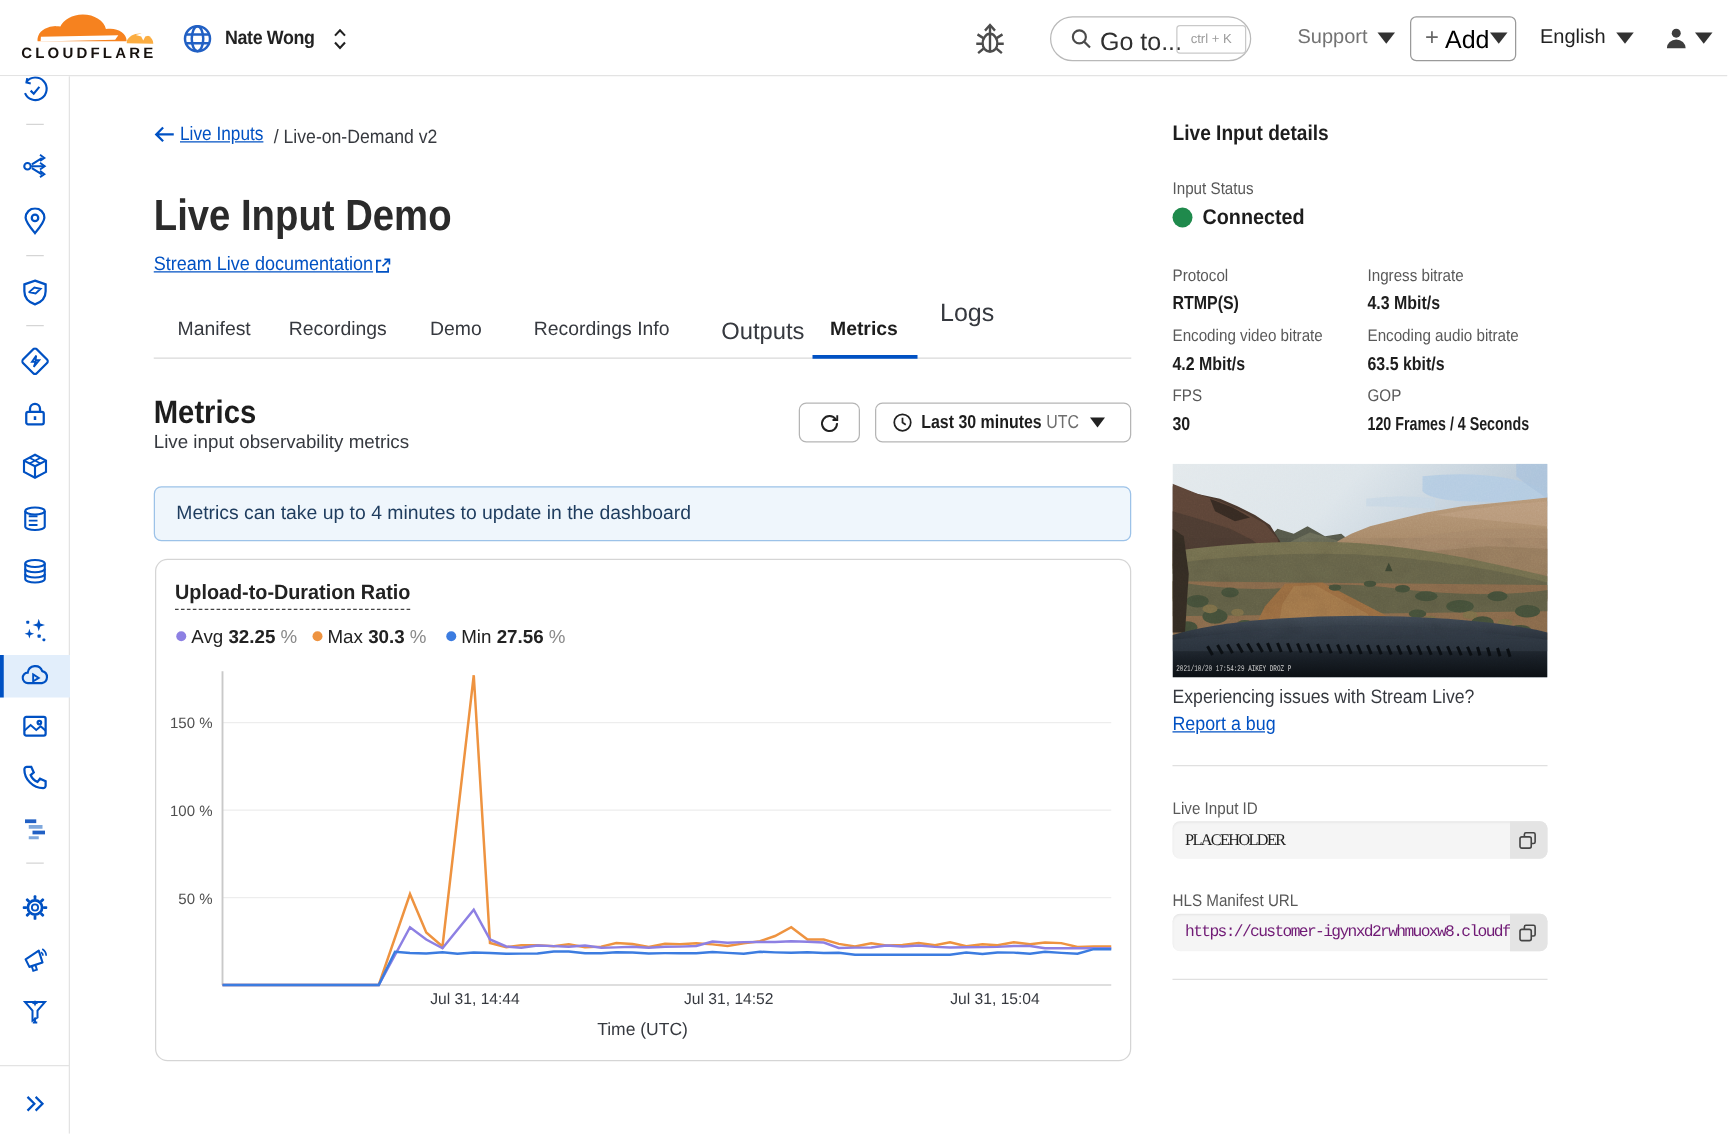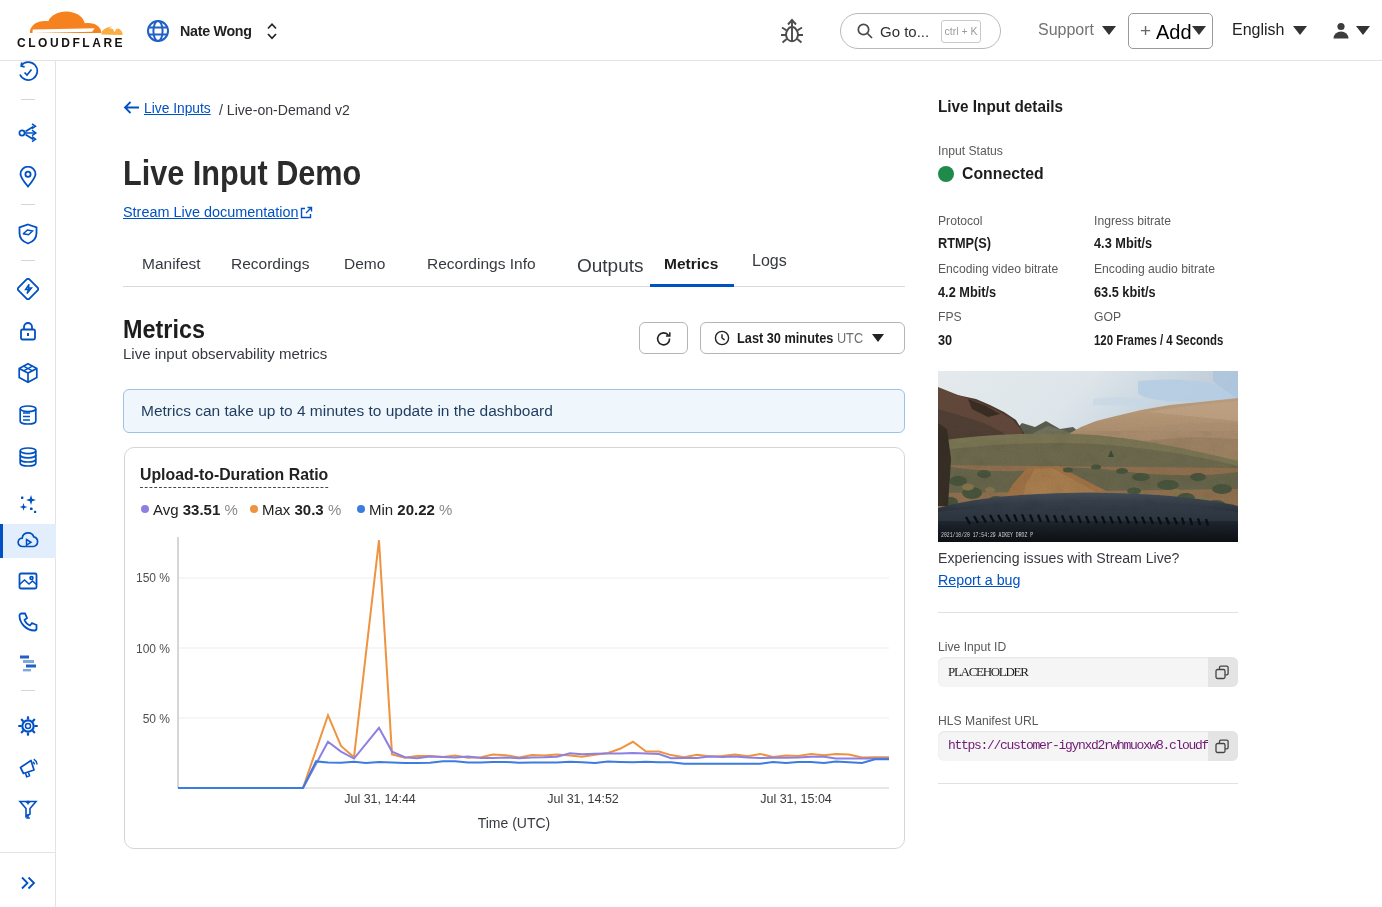--- a/index.html
+++ b/index.html
@@ -42,22 +42,22 @@
     <path d="M11.5 15 a5.5 7 0 0 1 9 0 a5.5 7 0 0 1 0 9 a6.3 7.4 0 0 1-9 0 a5.5 7 0 0 1 0-9 Z"></path>
     <path d="M10.7 15.5 L6 12.5 M10.5 20 H5 M10.7 24 L6.5 27.5"></path>
     <path d="M21.3 15.5 L26 12.5 M21.5 20 H27 M21.3 24 L25.5 27.5"></path>
   </svg>
 
   <div class="abs" style="left:840px;top:13px;width:161px;height:36px;border:1.5px solid #b9b9b9;border-radius:18px;background:#fff;"></div>
   <svg class="abs" style="left:856px;top:22px;" width="18" height="18" viewBox="0 0 18 18" fill="none" stroke="#4a4a4a" stroke-width="1.7">
     <circle cx="7.5" cy="7.5" r="5.2"></circle>
       <path d="M11.5 11.5 L16 16"></path>
   </svg>
-  <div class="abs" style="left:880px;top:23px;font-size:15px;color:#303030;">Go to...</div>
-  <div class="abs" style="left:941px;top:20px;width:40px;height:23px;border:1px solid #c9c9c9;border-radius:3px;color:#9c9c9c;font-size:10.5px;text-align:center;line-height:21px;">ctrl + K</div>
+  <div class="abs" style="left:880px;top:23px;font-size:20px;color:#303030;">Go to...</div>
+  <div class="abs" style="left:941px;top:20px;width:56px;height:23px;border:1px solid #c9c9c9;border-radius:3px;color:#9c9c9c;font-size:10.5px;text-align:center;line-height:21px;">ctrl + K</div>
 
   <div class="abs" style="left:1038px;top:21px;font-size:16px;color:#737373;">Support</div>
   <div class="abs" style="left:1102px;top:26px;width:0;height:0;border-left:7px solid transparent;border-right:7px solid transparent;border-top:9px solid #333;"></div>
 
   <div class="abs" style="left:1128px;top:13px;width:85px;height:36px;border:1px solid #9a9a9a;border-radius:5px;"></div>
   <div class="abs" style="left:1140px;top:20px;font-size:19px;color:#666;">+</div>
   <div class="abs" style="left:1156px;top:21px;font-size:20px;color:#000000;">Add</div>
   <div class="abs" style="left:1192px;top:26px;width:0;height:0;border-left:7px solid transparent;border-right:7px solid transparent;border-top:9px solid #333;"></div>
 
   <div class="abs" style="left:1232px;top:21px;font-size:16px;color:#222;">English</div>
@@ -188,21 +188,21 @@
     <path d="M7.5 1.5 H11.5 V5.5 M11.5 1.5 L6 7"></path>
   </svg>
 
   <div class="abs" style="left:123px;top:286px;width:782px;height:1px;background:#d9d9d9;"></div>
   <div class="abs" style="left:142px;top:255px;font-size:15.5px;color:#36393f;">Manifest</div>
   <div class="abs" style="left:231px;top:255px;font-size:15.5px;color:#36393f;">Recordings</div>
   <div class="abs" style="left:344px;top:255px;font-size:15.5px;color:#36393f;">Demo</div>
   <div class="abs" style="left:427px;top:255px;font-size:15.5px;color:#36393f;">Recordings Info</div>
   <div class="abs" style="left:577px;top:255px;font-size:19px;color:#36393f;">Outputs</div>
   <div class="abs" style="left:664px;top:255px;font-size:15.5px;font-weight:bold;color:#1d1d1d;">Metrics</div>
-  <div class="abs" style="left:752px;top:252px;font-size:16px;color:#36393f;">Logs</div>
+  <div class="abs" style="left:752px;top:240px;font-size:20px;color:#36393f;">Logs</div>
   <div class="abs" style="left:650px;top:284px;width:84px;height:3px;background:#0051c3;"></div>
 
   <div class="abs" style="left:123px;top:314px;font-size:26px;font-weight:bold;color:#1d1d1d;transform:scaleX(0.9);transform-origin:left;">Metrics</div>
   <div class="abs" style="left:123px;top:345px;font-size:15px;color:#36393f;">Live input observability metrics</div>
 
   <div class="abs" style="left:639px;top:322px;width:49px;height:32px;border:1px solid #b5b5b5;border-radius:6px;background:#fff;"></div>
   <svg class="abs" style="left:655px;top:330px;" width="17" height="17" viewBox="0 0 17 17" fill="none" stroke="#222" stroke-width="1.6">
     <path d="M13.6 5.5 a6 6 0 1 0 1 3"></path>
     <path d="M14.8 2.2 V6 H11" stroke-width="1.5"></path>
   </svg>
@@ -215,25 +215,25 @@
   <div class="abs" style="left:737px;top:329px;font-size:15px;font-weight:bold;color:#1d1d1d;transform:scaleX(0.85);transform-origin:left;">Last 30 minutes <span style="font-weight:normal;color:#6e6e6e;">UTC</span></div>
   <div class="abs" style="left:872px;top:334px;width:0;height:0;border-left:6.5px solid transparent;border-right:6.5px solid transparent;border-top:8.5px solid #222;"></div>
 
   <div class="abs" style="left:123px;top:389px;width:782px;height:44px;background:#eff6fc;border:1px solid #9cc2e8;border-radius:6px;"></div>
   <div class="abs" style="left:141px;top:402px;font-size:15.5px;color:#1e3c5e;">Metrics can take up to 4 minutes to update in the dashboard</div>
 
   <div class="abs" style="left:124px;top:447px;width:781px;height:402px;border:1px solid #d5d5d5;border-radius:10px;background:#fff;"></div>
   <div class="abs" style="left:140px;top:465px;font-size:16.5px;font-weight:bold;color:#222;border-bottom:1.5px dashed #444;padding-bottom:3px;transform:scaleX(0.96);transform-origin:left;">Upload-to-Duration Ratio</div>
 
   <div class="abs" style="left:141px;top:505px;width:8px;height:8px;border-radius:50%;background:#8d80e3;"></div>
-  <div class="abs" style="left:153px;top:501px;font-size:15px;color:#222;">Avg <b>33.51</b> <span style="color:#8a8a8a;">%</span></div>
+  <div class="abs" style="left:153px;top:501px;font-size:15px;color:#222;">Avg <b>32.25</b> <span style="color:#8a8a8a;">%</span></div>
   <div class="abs" style="left:250px;top:505px;width:8px;height:8px;border-radius:50%;background:#ee9340;"></div>
   <div class="abs" style="left:262px;top:501px;font-size:15px;color:#222;">Max <b>30.3</b> <span style="color:#8a8a8a;">%</span></div>
   <div class="abs" style="left:357px;top:505px;width:8px;height:8px;border-radius:50%;background:#3c7ce0;"></div>
-  <div class="abs" style="left:369px;top:501px;font-size:15px;color:#222;">Min <b>20.22</b> <span style="color:#8a8a8a;">%</span></div>
+  <div class="abs" style="left:369px;top:501px;font-size:15px;color:#222;">Min <b>27.56</b> <span style="color:#8a8a8a;">%</span></div>
 
   <svg class="abs" style="left:124px;top:447px;" width="781" height="402" viewBox="0 0 781 402">
     <g stroke="#ededed" stroke-width="1">
       <line x1="54" y1="131" x2="765" y2="131"></line>
       <line x1="54" y1="201" x2="765" y2="201"></line>
       <line x1="54" y1="271" x2="765" y2="271"></line>
     </g>
     <line x1="54" y1="90" x2="54" y2="341" stroke="#c9c9c9" stroke-width="1.5"></line>
     <line x1="54" y1="341" x2="765" y2="341" stroke="#dedede" stroke-width="1.5"></line>
     <text x="46" y="135" font-size="12" fill="#4f4f4f" text-anchor="end">150 %</text>

